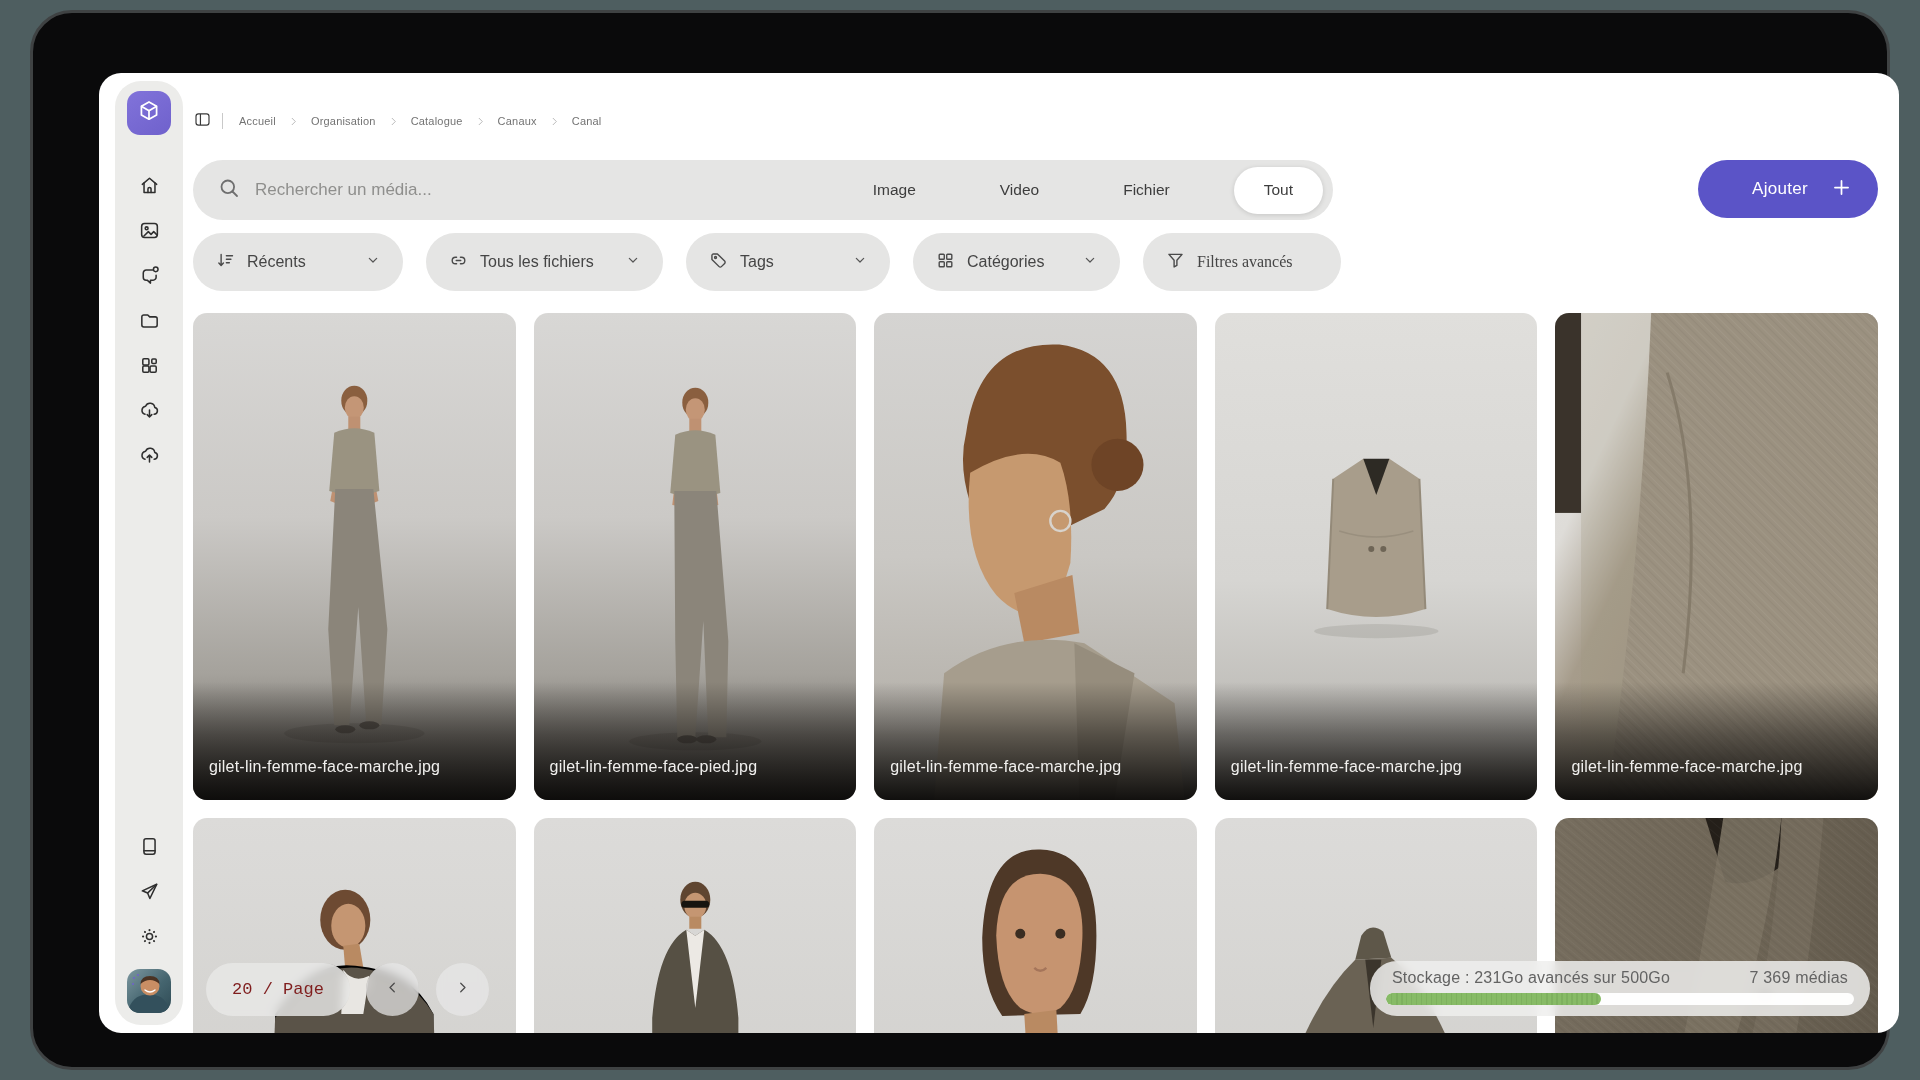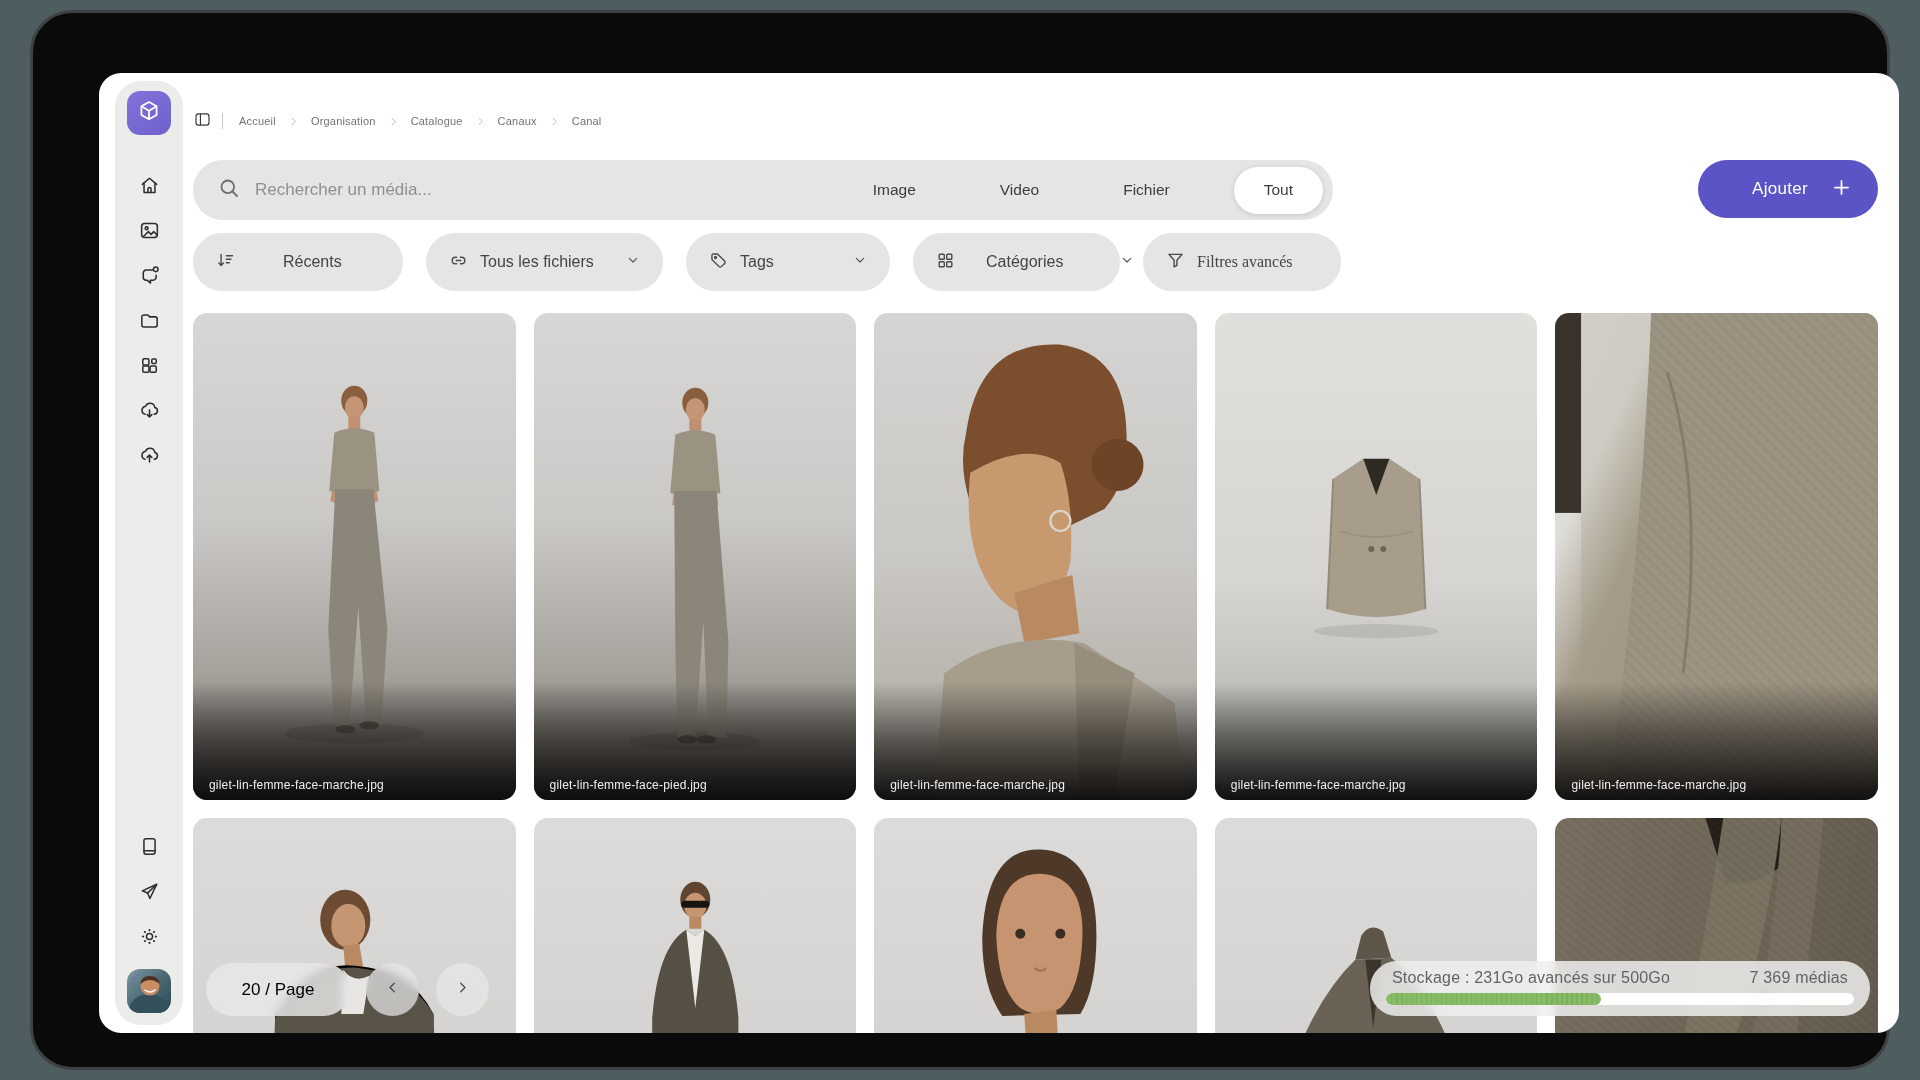--- a/index.html
+++ b/index.html
@@ -59,42 +59,42 @@
   
   .filter-row { display:flex; gap:23px; margin-top:13px; }
   .fbtn { height:58px; background:#e5e5e4; border-radius:29px; display:flex; align-items:center;
           padding:0 22px; cursor:pointer; }
   .fbtn svg.fic { width:21px; height:21px; stroke:#4a4a4a; fill:none; stroke-width:1.6;
                   stroke-linecap:round; stroke-linejoin:round; flex:0 0 auto; }
   .fbtn .flbl { font-size:16px; color:#454545; margin-left:11px; white-space:nowrap; }
   .fbtn .spring { flex:1; }
   .fbtn svg.chev { width:16px; height:16px; stroke:#555; fill:none; stroke-width:1.8;
                    stroke-linecap:round; stroke-linejoin:round; margin-left:18px; }
-  .fbtn.w1{width:210px;gap:36px;} .fbtn.w2{width:237px;} .fbtn.w3{width:204px;} .fbtn.w4{width:207px;gap:19px;} .fbtn.w5{width:198px;font-family:Liberation Serif, serif;}
+  .fbtn.w1{width:210px;} .fbtn.w2{width:237px;} .fbtn.w3{width:204px;} .fbtn.w4{width:207px;} .fbtn.w5{width:198px;font-family:Liberation Serif, serif;}
 
   
   .grid { display:grid; grid-template-columns:repeat(5,1fr); gap:18px; margin-top:22px; }
   .card { position:relative; height:487px; border-radius:14px; overflow:hidden; cursor:pointer;
           background:linear-gradient(180deg,#d8d7d5 0%,#cbc9c6 42%,#a5a29c 74%,#6e6a64 94%,#57534e 100%); }
   .card::after { content:""; position:absolute; left:0; right:0; bottom:0; height:118px;
           background:linear-gradient(180deg,rgba(18,16,14,0) 0%,rgba(18,16,14,.5) 45%,rgba(10,9,8,.95) 100%); }
   .card .art { position:absolute; inset:0; width:100%; height:100%; }
-  .fname { position:absolute; left:16px; bottom:8px; z-index:2; font-size:12px; color:#f1f0ee;
+  .fname { position:absolute; left:16px; bottom:24px; z-index:2; font-size:16px; color:#f1f0ee;
            letter-spacing:.2px; }
   
   .v-portrait  { background:linear-gradient(180deg,#d5d4d2 0%,#cac8c4 50%,#b4b0a9 85%,#8d897f 100%); }
   .v-product   { background:linear-gradient(180deg,#e0dfdc 0%,#d6d5d2 55%,#b9b7b2 88%,#8f8c85 100%); }
   .v-fabric    { background:linear-gradient(115deg,#e5e3e0 0%,#dedcd8 20%,#a69c8b 34%,#9a9080 62%,#877d6d 100%); }
   .v-crop      { background:linear-gradient(180deg,#dcdbd9 0%,#d2d1ce 60%,#c6c4c0 100%); }
   .v-fabric2   { background:linear-gradient(100deg,#776e5f 0%,#6d6455 55%,#5f574a 100%); }
 
   
   .pagi-pill { position:absolute; left:107px; bottom:17px; width:144px; height:53px; border-radius:27px;
                background:rgba(232,232,231,.82); backdrop-filter:blur(5px); display:flex; align-items:center;
-               justify-content:center; font-size:17px; color:#000000; cursor:pointer; z-index:5; }
+               justify-content:center; font-size:17px; color:#7f1d1d; cursor:pointer; z-index:5;font-family:Liberation Mono, monospace; }
   .pagi-circ { position:absolute; bottom:17px; width:53px; height:53px; border-radius:50%;
                background:rgba(232,232,231,.72); backdrop-filter:blur(5px); display:flex; align-items:center;
                justify-content:center; cursor:pointer; z-index:5; }
   .pagi-circ.prev { left:267px; } .pagi-circ.next { left:337px; }
   .pagi-circ svg { width:17px; height:17px; stroke:#4c4c4c; fill:none; stroke-width:1.8;
                    stroke-linecap:round; stroke-linejoin:round; }
 
   .storage { position:absolute; right:29px; bottom:17px; width:500px; height:55px; border-radius:27px;
              background:rgba(238,238,237,.85); backdrop-filter:blur(5px); z-index:5; padding:8px 22px 0; }
   .storage .row { display:flex; justify-content:space-between; align-items:center; }

